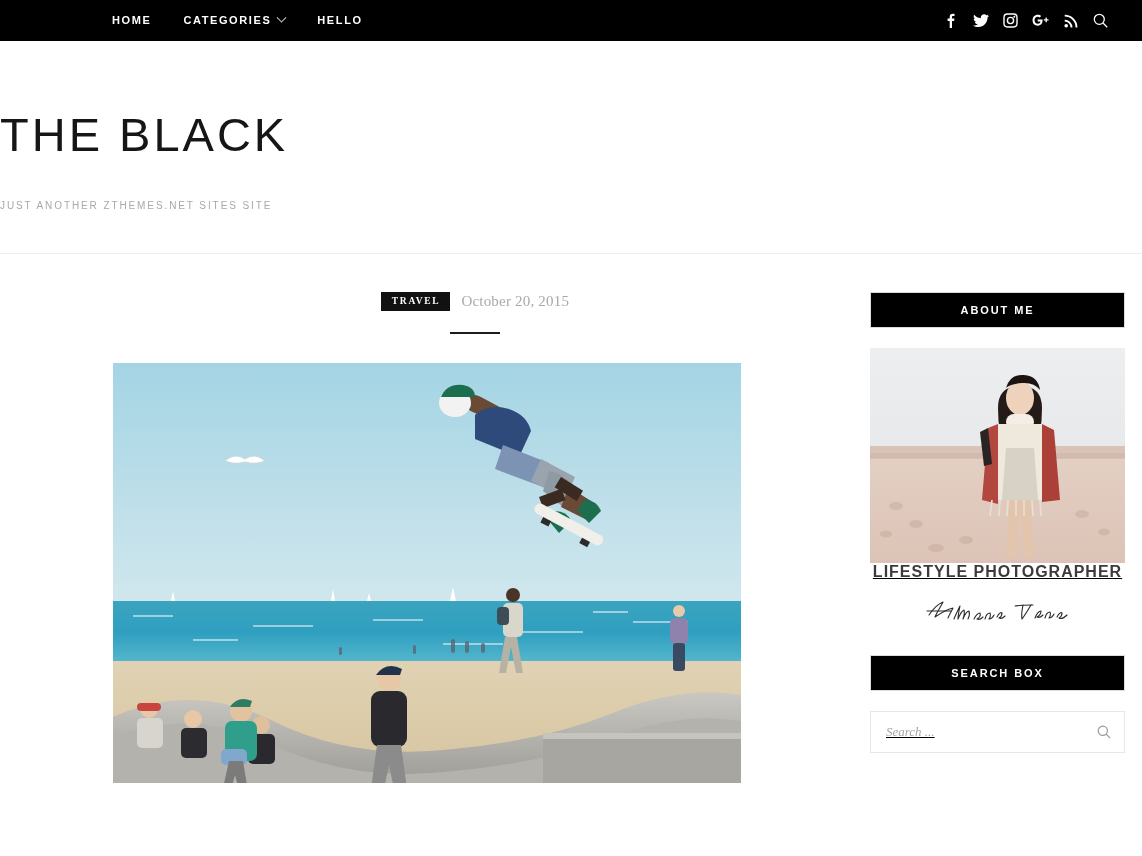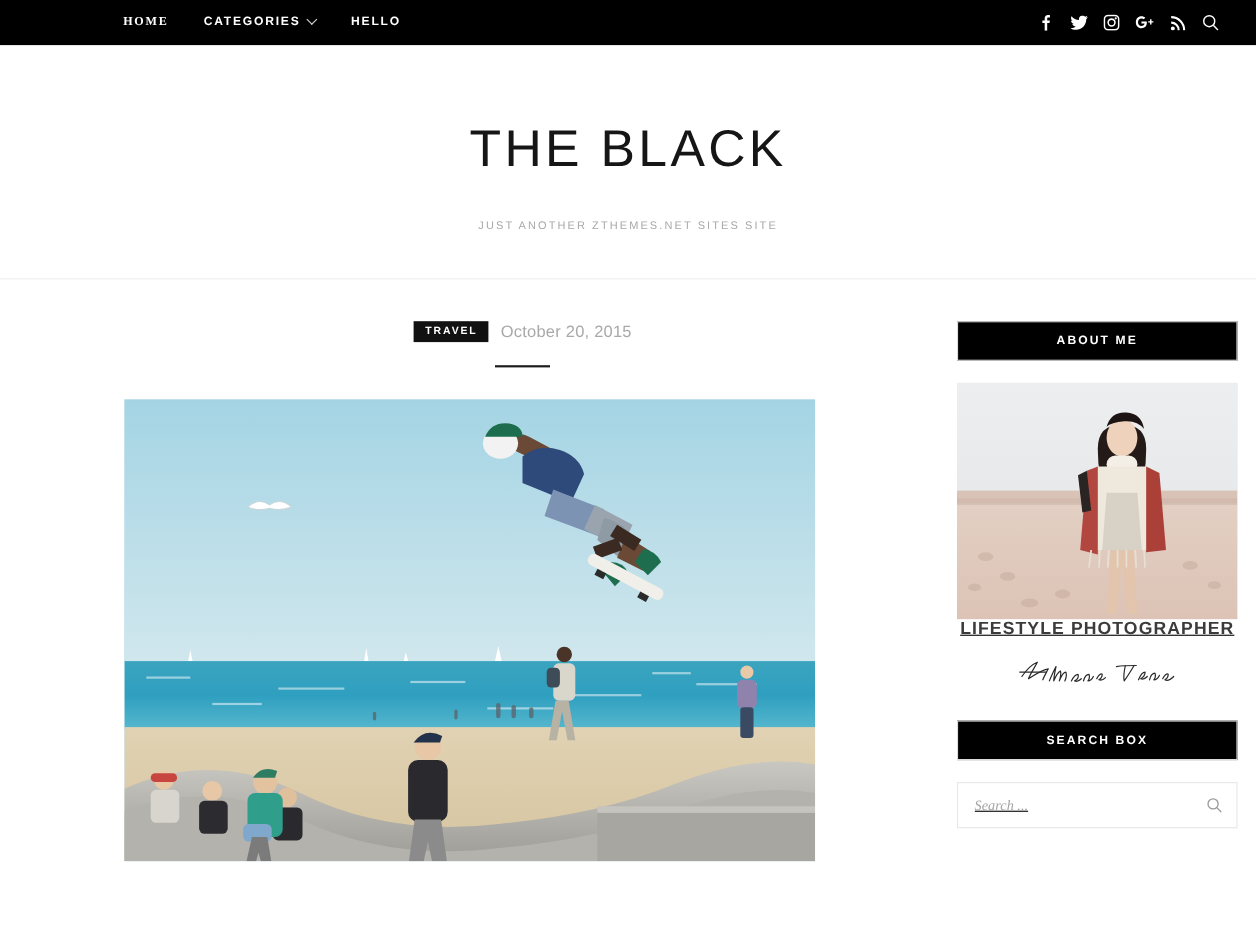--- a/index.html
+++ b/index.html
@@ -34,21 +34,21 @@
     font-weight: bold;
     letter-spacing: 1.6px;
     text-transform: uppercase;
     padding: 0 16px;
     line-height: 41px;
     cursor: pointer;
     display: flex;
     align-items: center;
     white-space: nowrap;
   }
-  .nav-item:first-child { padding-left: 0; font-family: Liberation Serif, serif; }
+  .nav-item:first-child { padding-left: 0; }
   .caret {
     display: inline-block;
     margin-left: 7px;
     width: 7px;
     height: 7px;
     border-right: 1px solid #cfcfcf;
     border-bottom: 1px solid #cfcfcf;
     transform: rotate(45deg) translate(-2px,-2px);
   }
 
@@ -67,21 +67,21 @@
     cursor: pointer;
   }
   .soc svg { display: block; }
 
   
   .site-header {
     height: 213px;
     border-bottom: 1px solid #eeeeee;
     display: flex;
     flex-direction: column;
-    align-items: center;
+    align-items: flex-start;
     justify-content: flex-start;
     padding-top: 70px;
     background: #fff;
   }
   .site-title {
     font-size: 47px;
     font-weight: 300;
     letter-spacing: 3px;
     color: #161616;
     text-transform: uppercase;
@@ -96,21 +96,21 @@
     font-weight: normal;
   }
 
   
   .page {
     display: flex;
     padding: 0 113px;
     gap: 33px;
     align-items: flex-start;
   }
-  .content { width: 724px; flex: none; padding-top: 38px; }
+  .content { width: 724px; flex: none; padding-top: 38px; font-family: Liberation Serif, serif; }
   .sidebar { width: 255px; flex: none; padding-top: 38px; }
 
   
   .post-meta {
     display: flex;
     align-items: center;
     justify-content: center;
     gap: 11px;
   }
   .cat-badge {

